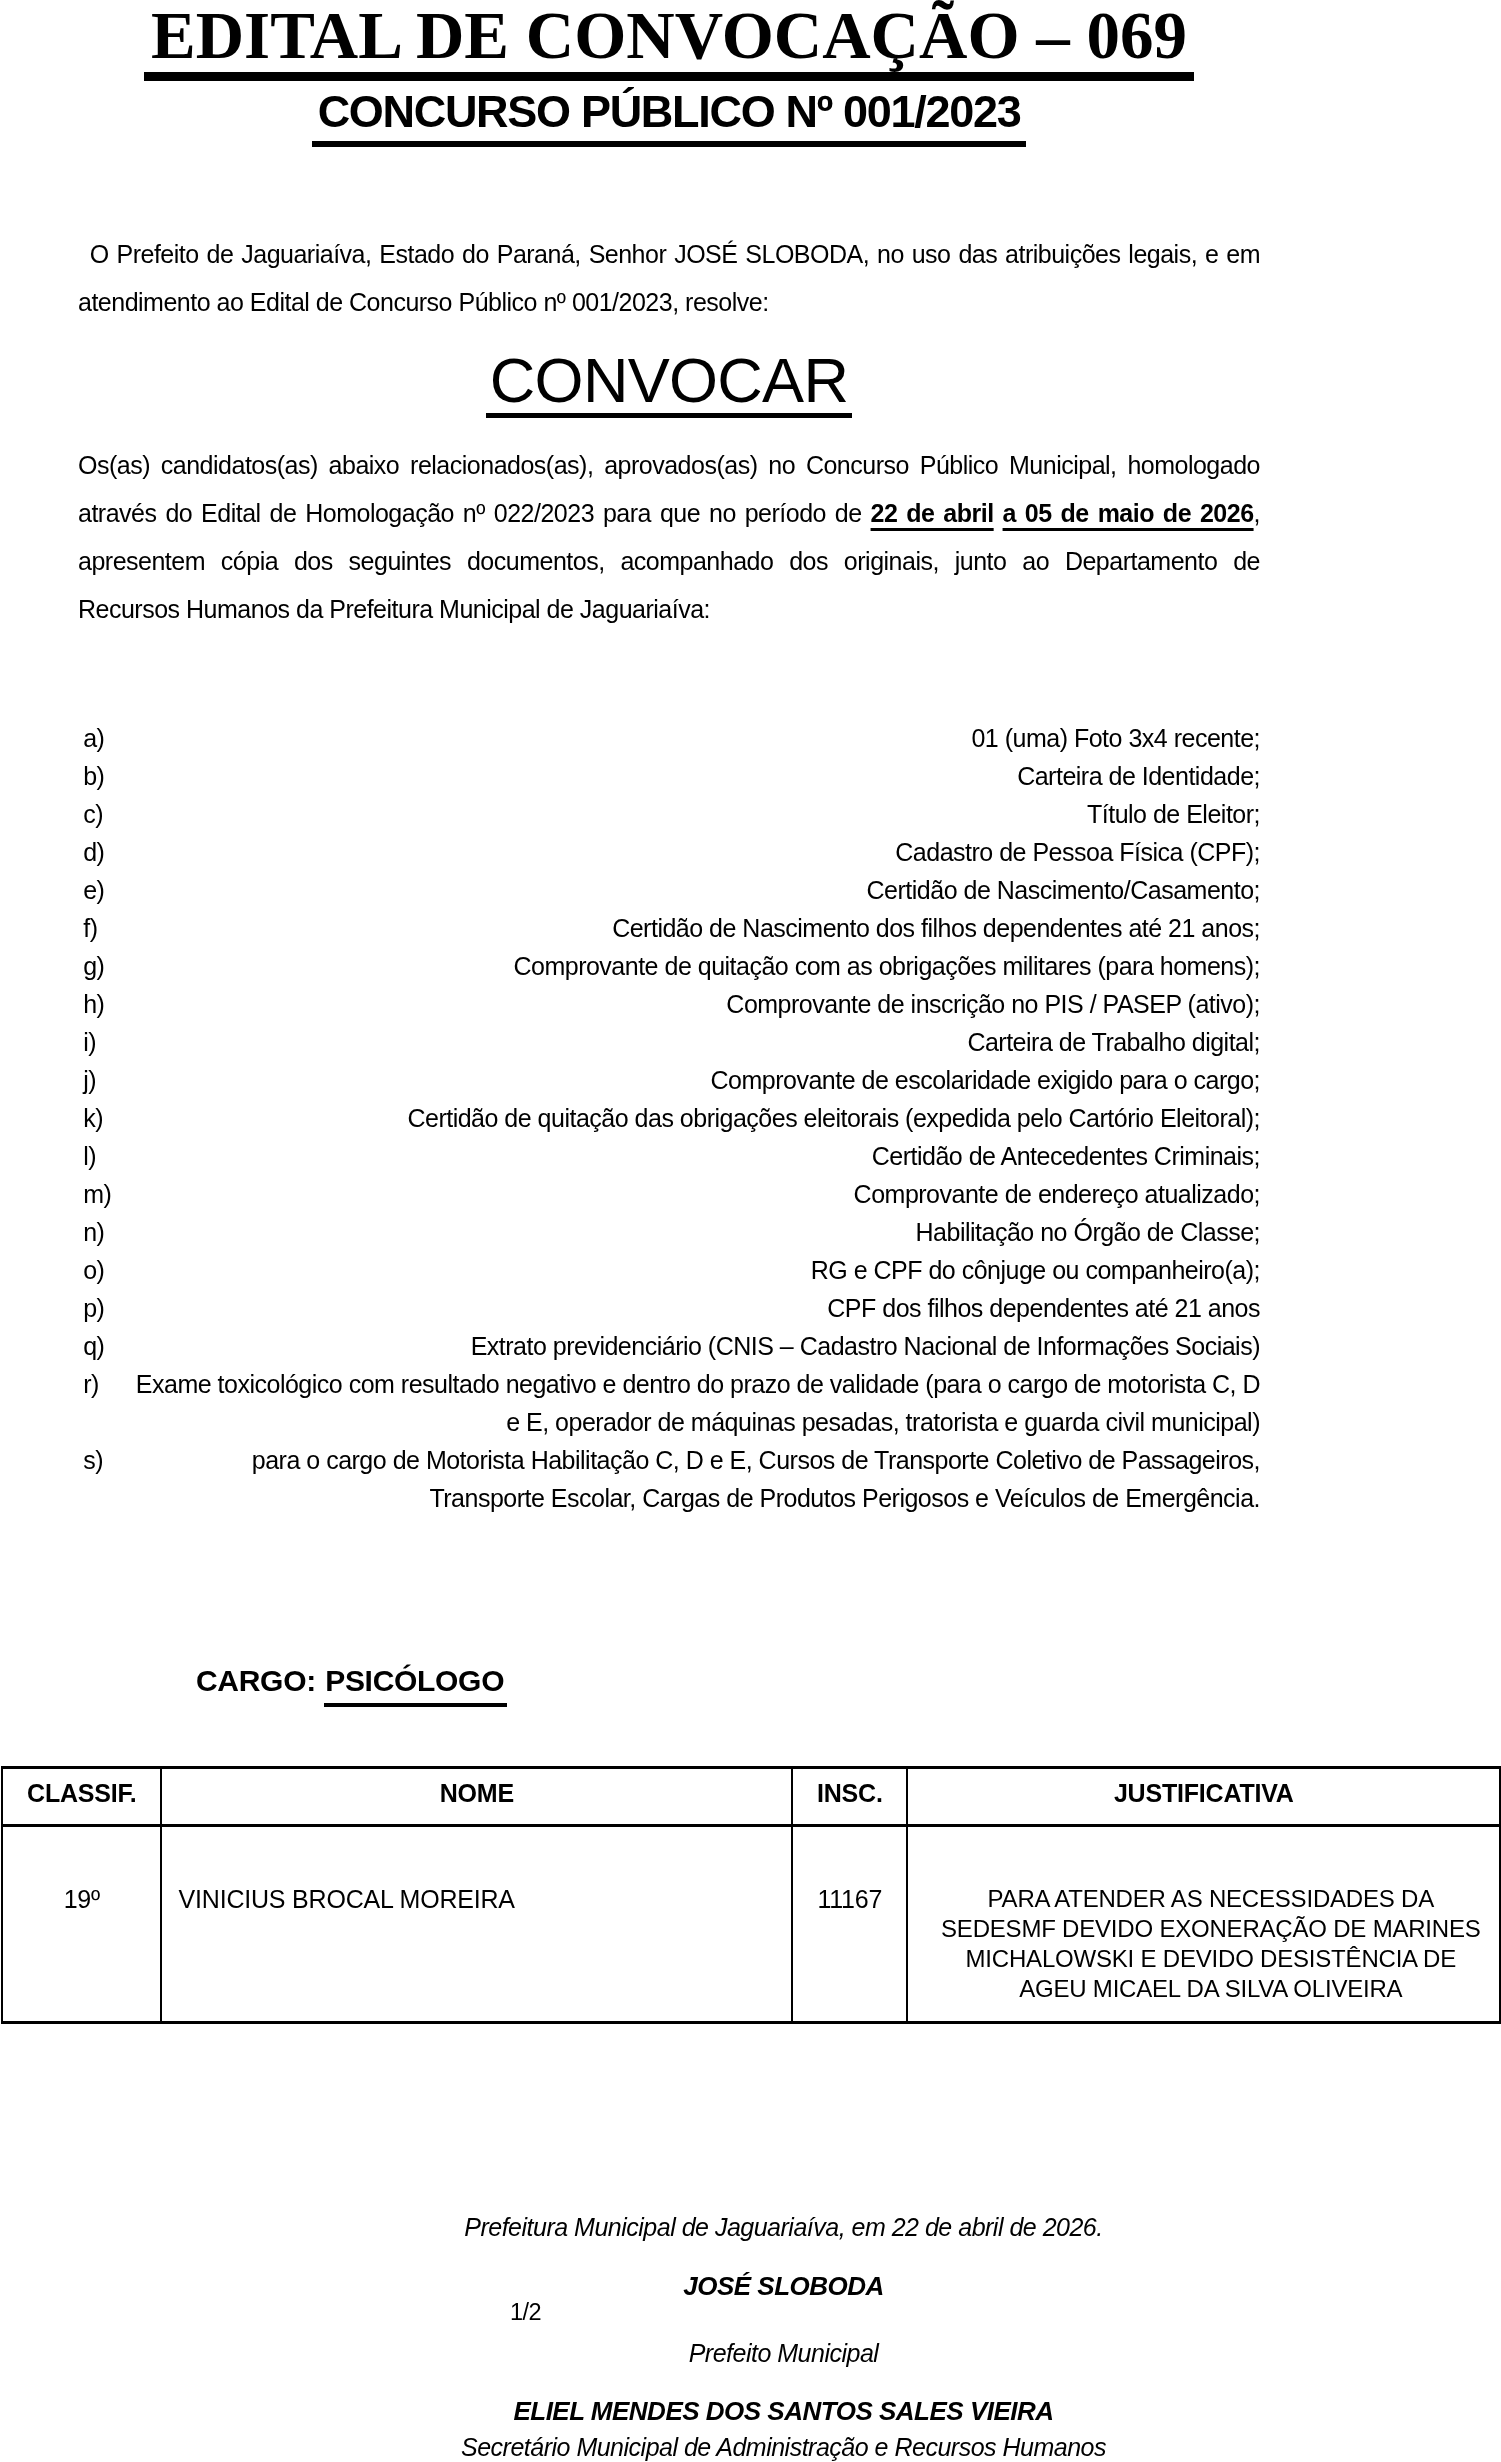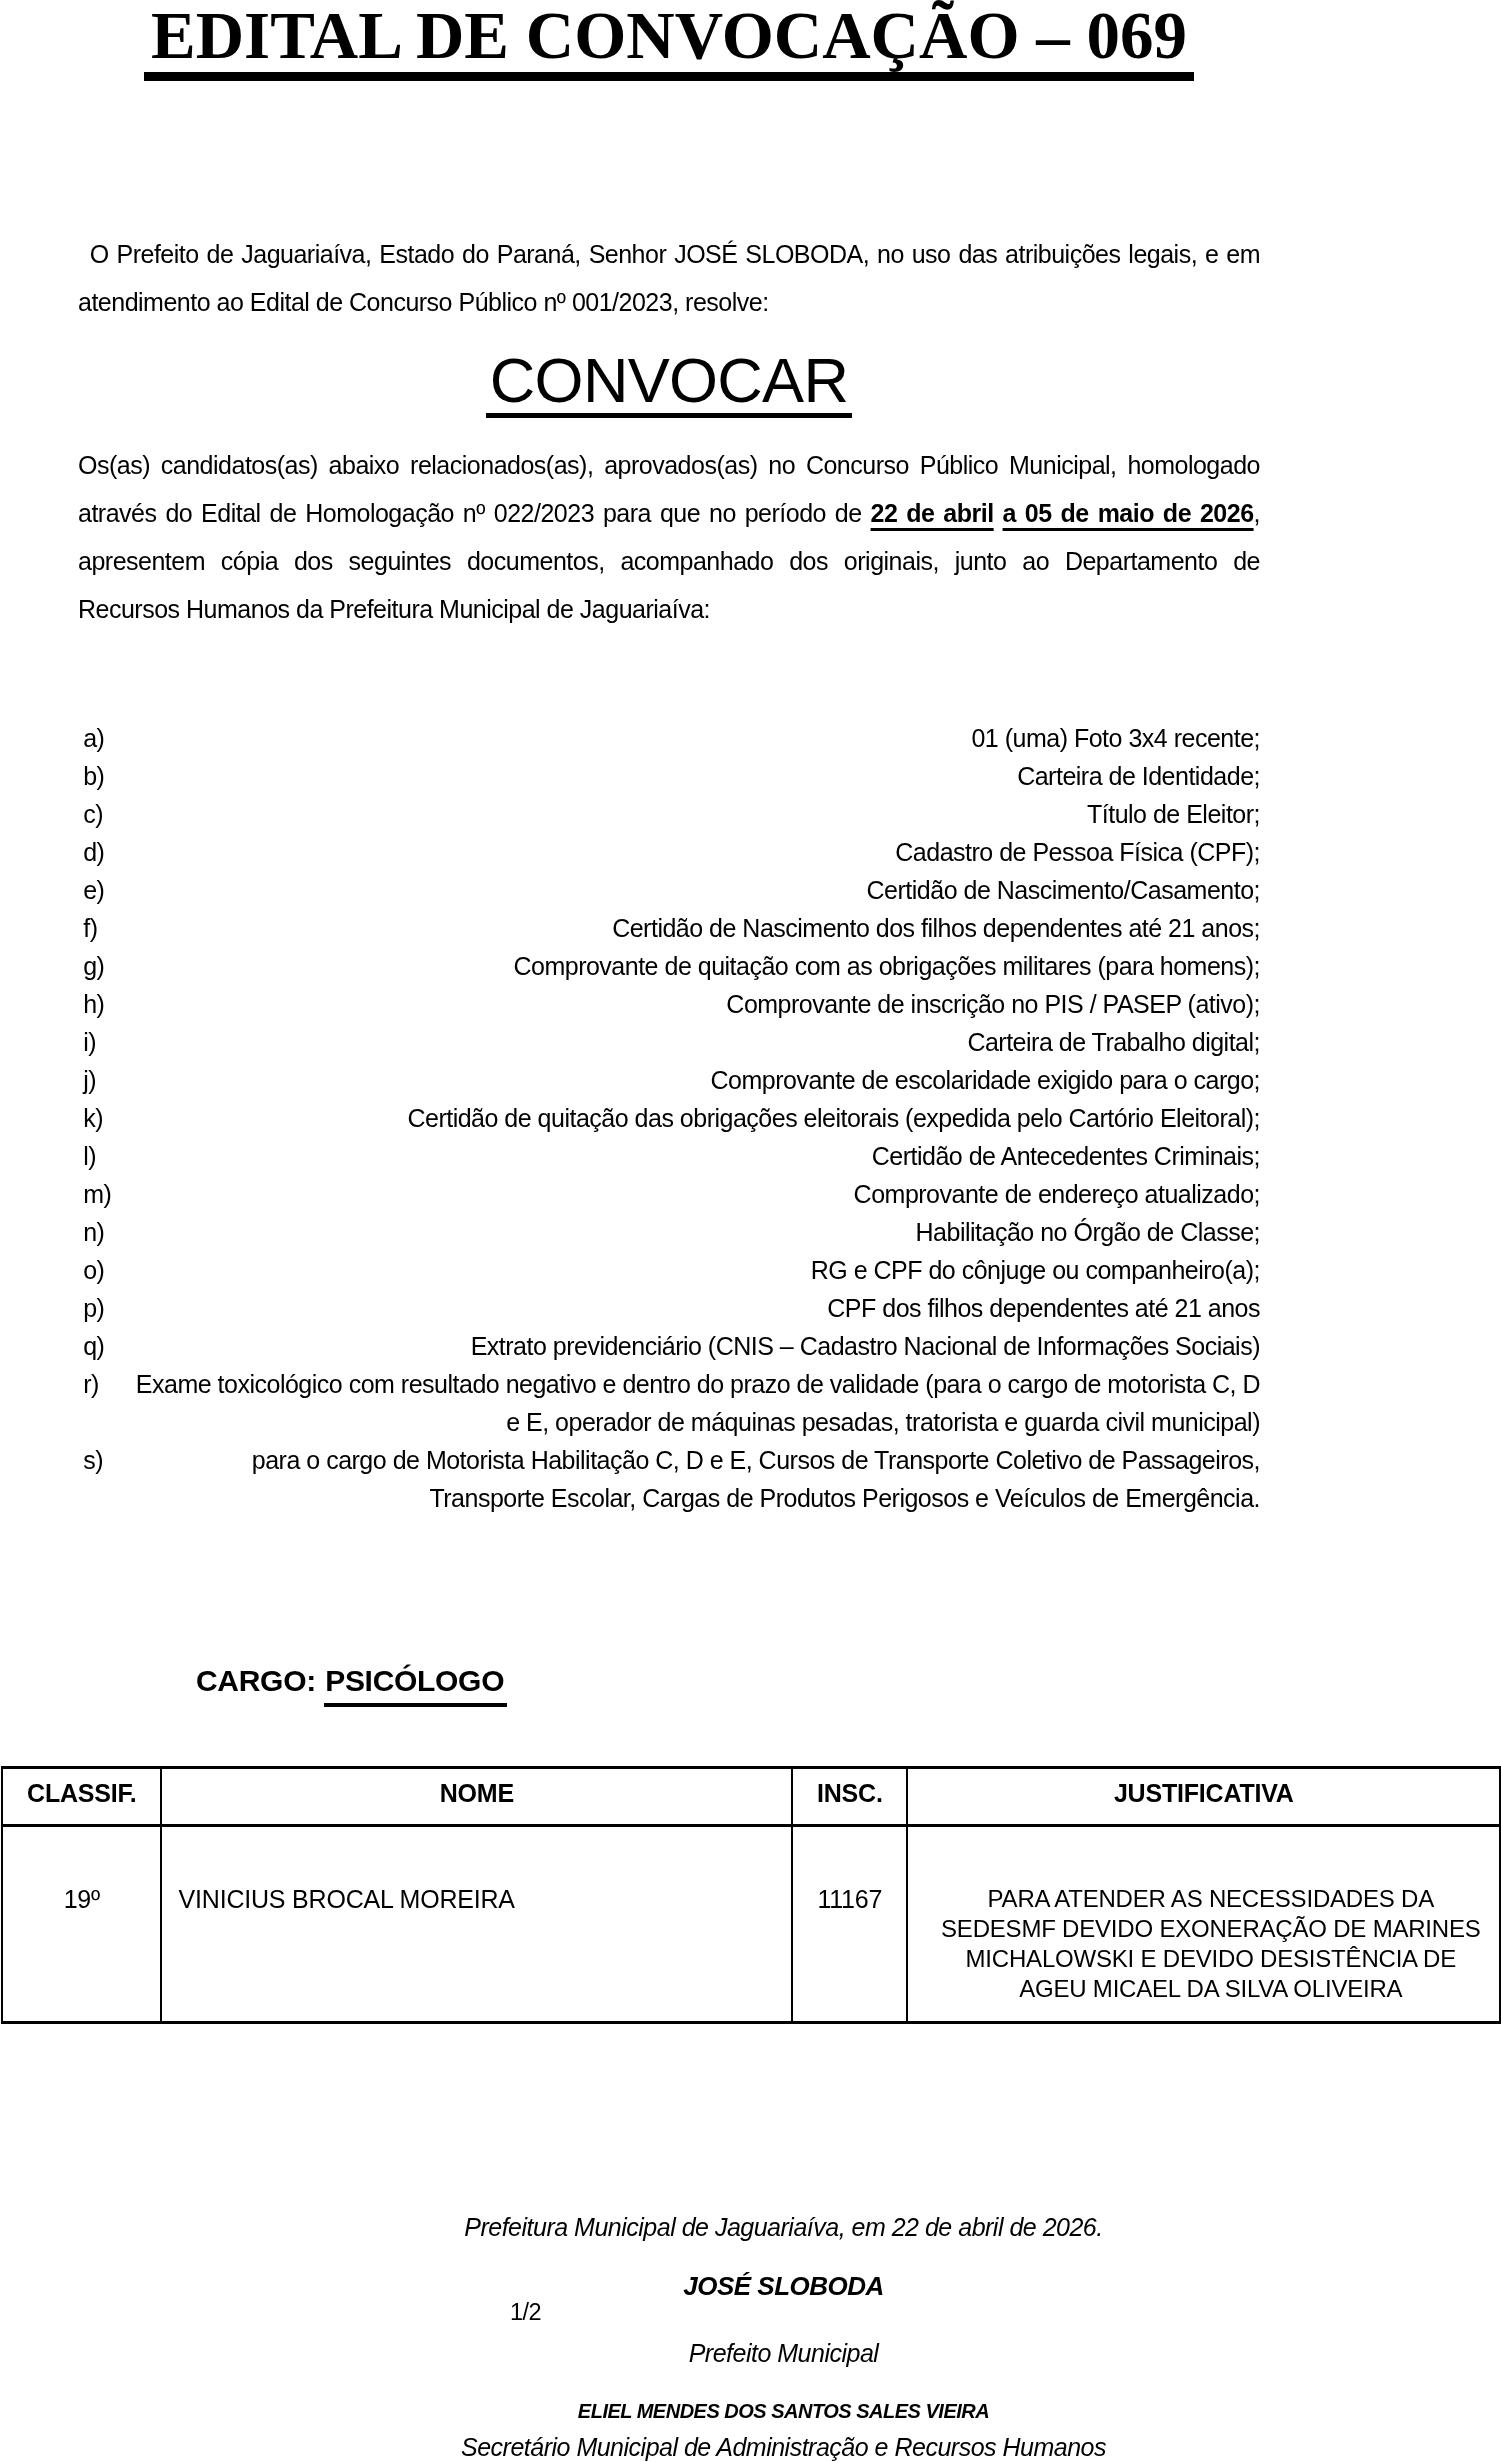--- a/index.html
+++ b/index.html
@@ -130,36 +130,39 @@
 
   
   .footer-line {
     position: absolute; left: 65px; width: 1437px;
     text-align: center;
     font-size: 25px; letter-spacing: -0.5px; line-height: 31px; font-style: italic;
   }
   .f-date       { top: 2212px; }
   .f-signer1    { top: 2271px; font-size: 26px; font-weight: bold; }
   .f-title1     { top: 2338px; }
-  .f-signer2    { top: 2396px; font-size: 20px; font-weight: bold; }
+  .f-signer2    { top: 2396px; font-size: 26px; font-weight: bold; }
   .f-title2     { top: 2432px; }
   .page-number  {
     position: absolute; left: 510px; top: 2298px;
     font-size: 23.5px; letter-spacing: -0.5px; line-height: 29px;
   }
 </style>
 </head>
 <body>
 
 <div class="page">
 
   <div class="title-block">
     <h1 class="doc-title">
       <span class="u1">EDITAL DE CONVOCAÇÃO – 069</span>
     </h1>
+    <h2 class="doc-subtitle">
+      <span class="u2">CONCURSO PÚBLICO Nº 001/2023</span>
+    </h2>
   </div>
 
   <p class="bodytext intro">O Prefeito de Jaguariaíva, Estado do Paraná, Senhor JOSÉ SLOBODA, no uso das atribuições legais, e em atendimento ao Edital de Concurso Público nº 001/2023, resolve:</p>
 
   <div class="convocar-wrap">
     <span class="convocar">CONVOCAR</span>
   </div>
 
   <p class="bodytext convocation"><span>Os(as) candidatos(as) abaixo relacionados(as), aprovados(as) no Concurso Público Municipal, homologado através do Edital de Homologação nº 022/2023 para que no período de </span><span class="period">22 de abril</span> <span class="period">a 05 de maio de 2026</span><span>, apresentem cópia dos seguintes documentos, acompanhado dos </span><span class="nw">originais, junto</span><span> ao Departamento de Recursos Humanos da Prefeitura Municipal de Jaguariaíva:</span></p>
 

